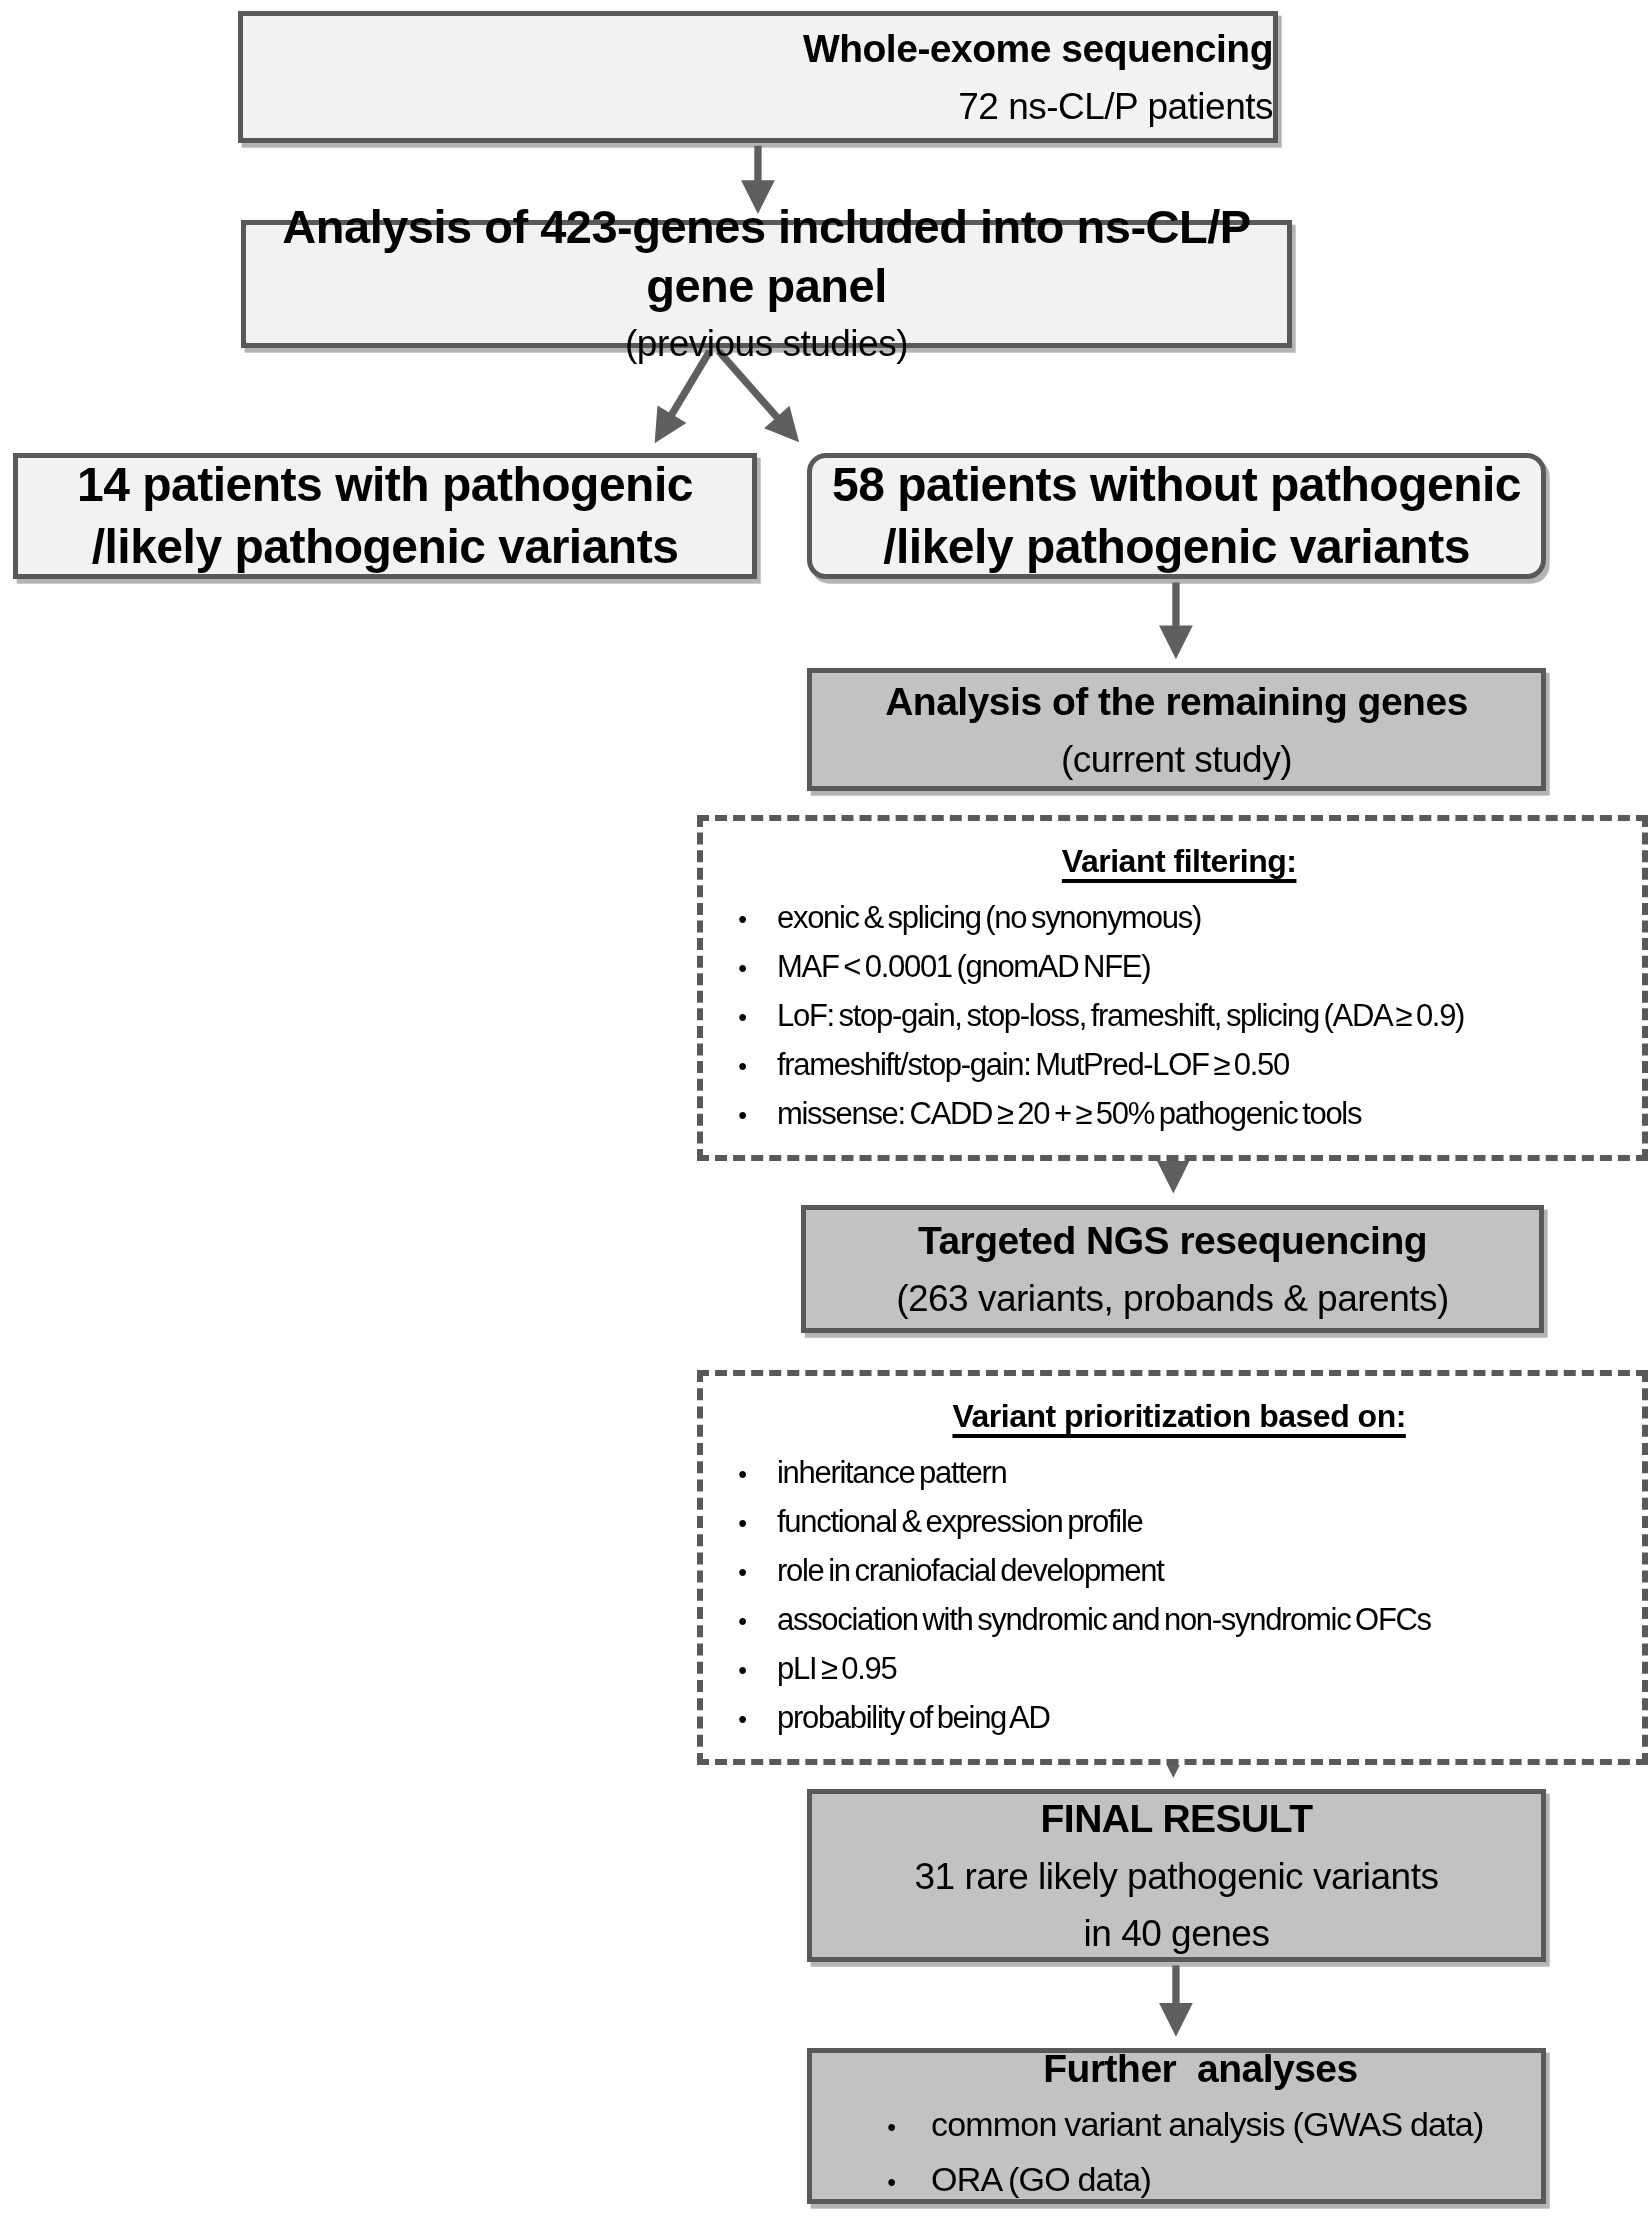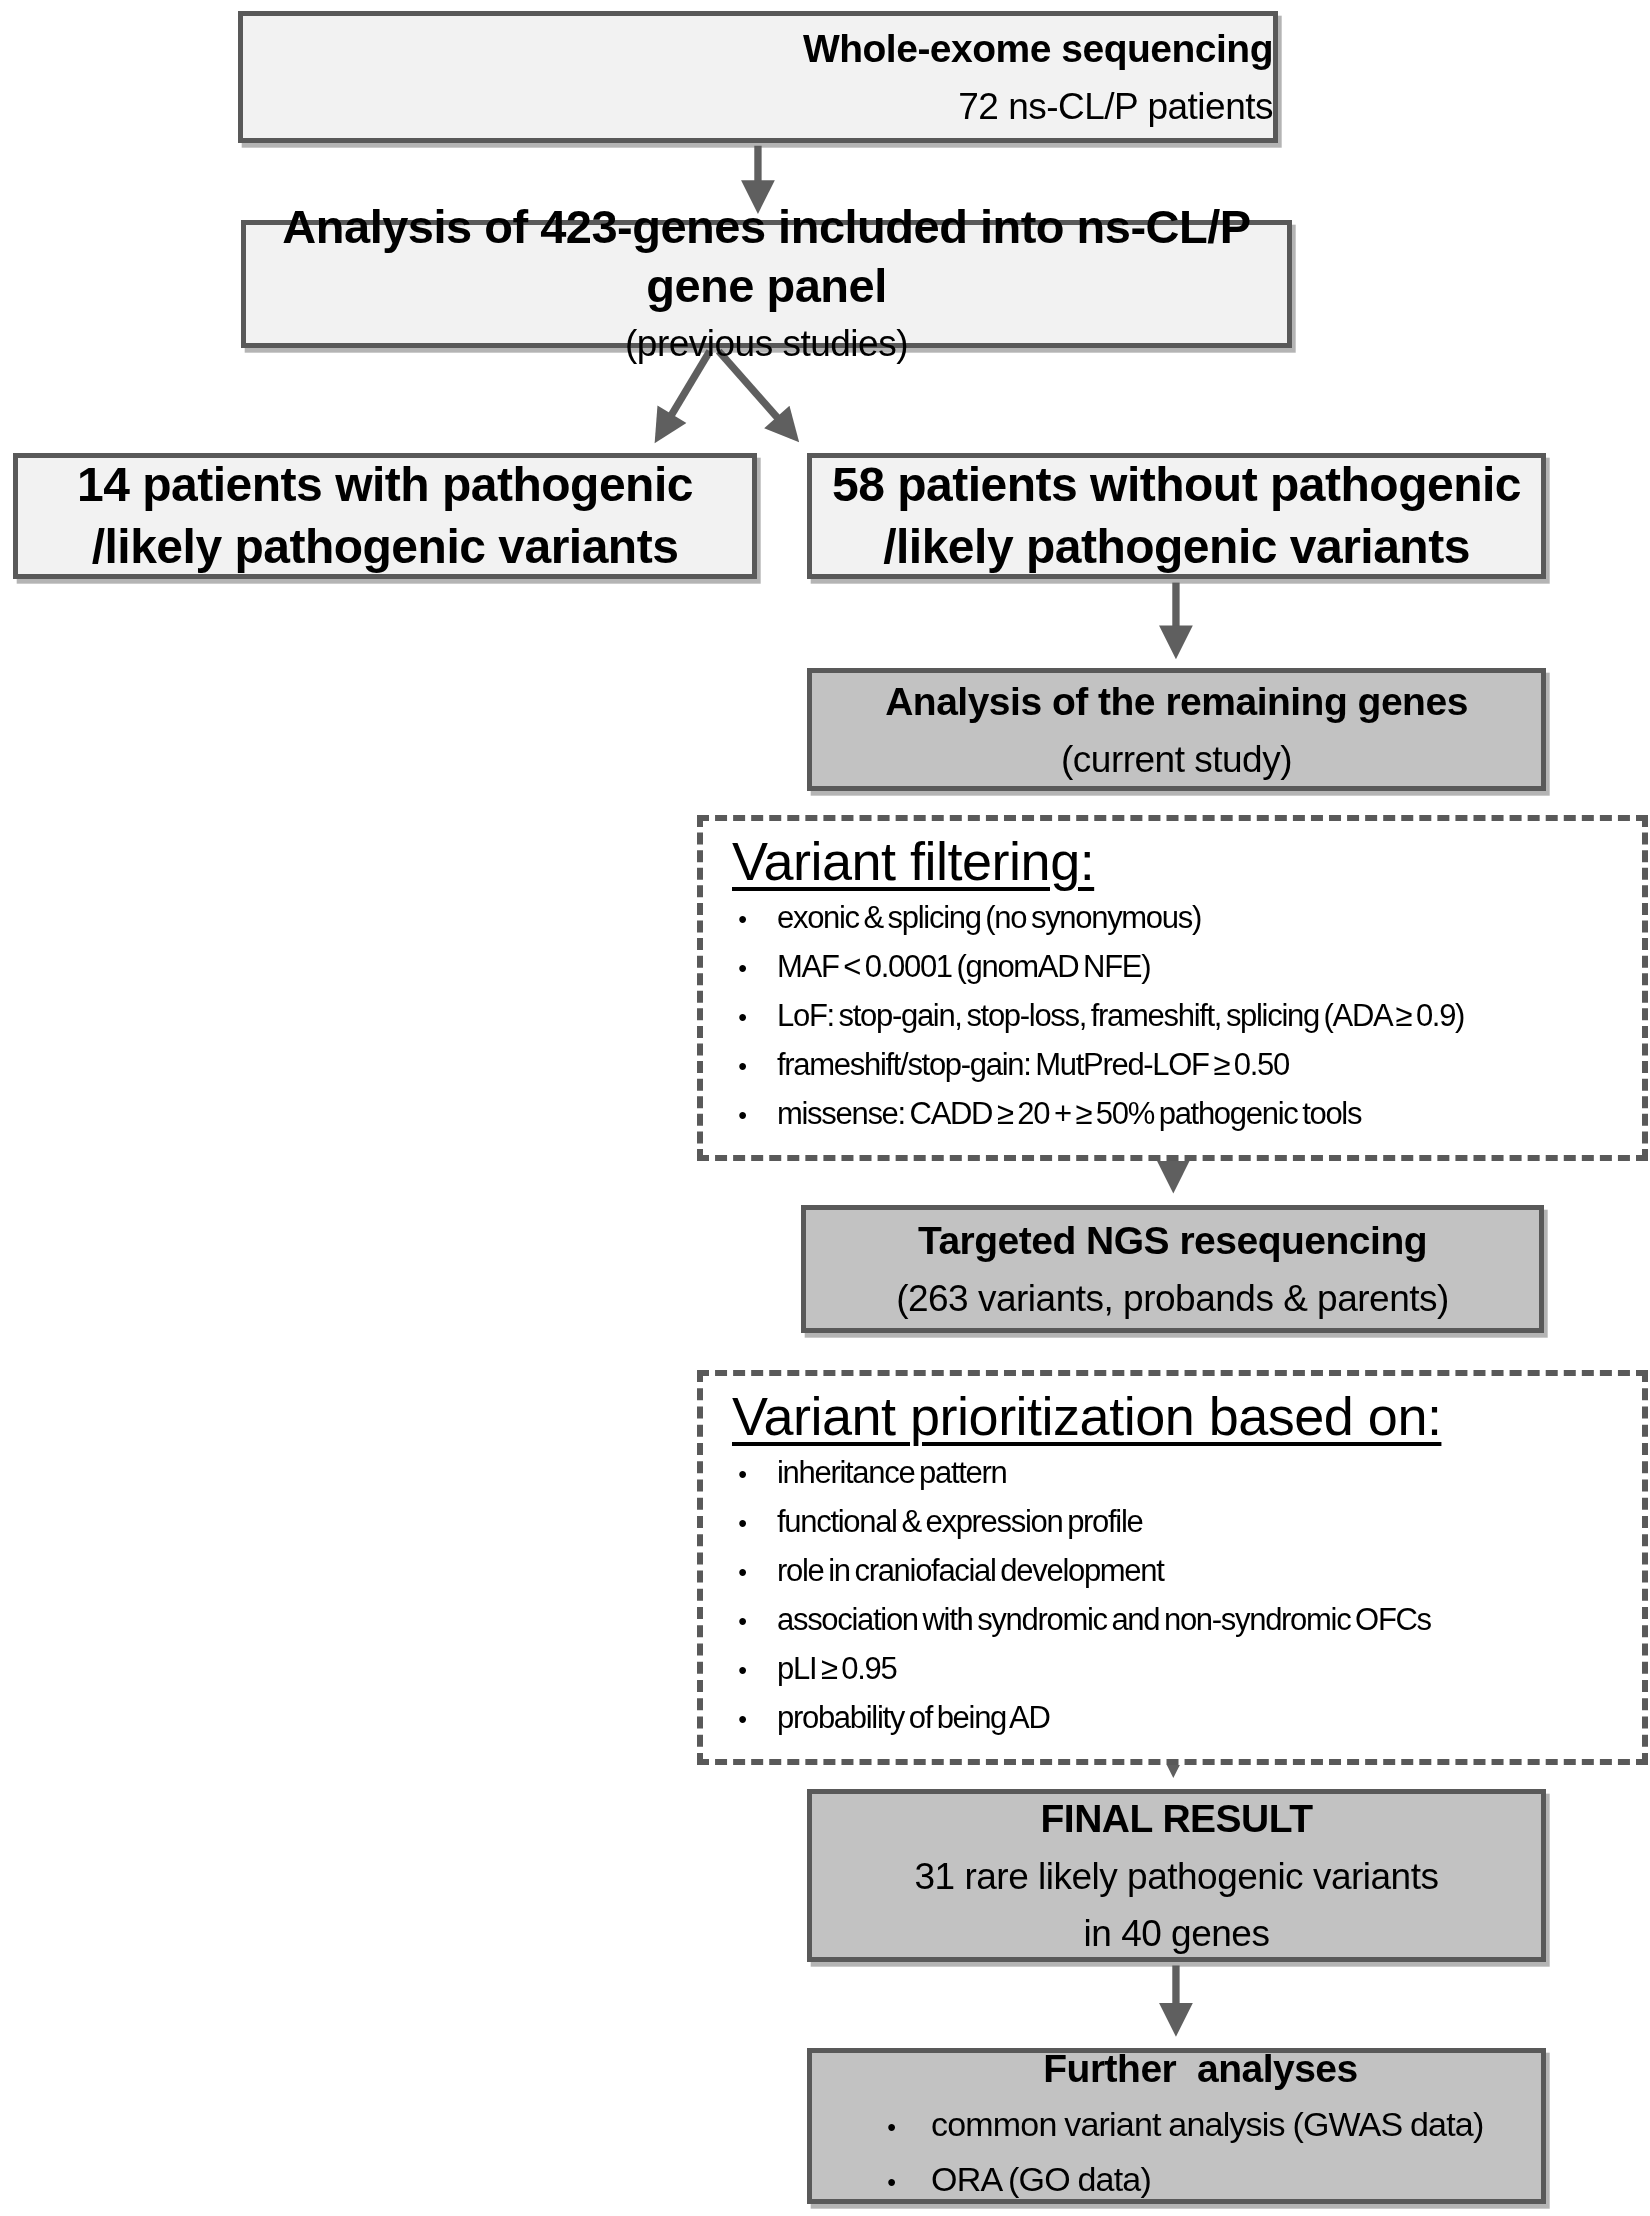--- a/index.html
+++ b/index.html
@@ -39,25 +39,26 @@
   .box .boldline{font-weight:bold;font-size:48px;line-height:62px;}
   .prewrap{white-space:pre-wrap;}
   .dashedbox{
     position:absolute;
     background:var(--page_bg);
     border:6.3px dashed var(--border);
     padding:13.6px 15.7px 15.7px 29px;
     text-align:left;
   }
   .dashedbox .heading{
-    font-weight:normal;font-size:54px;line-height:52px;
+    font-weight:bold;font-size:32px;line-height:52px;
     text-decoration:underline;
     text-decoration-thickness:3.7px;
     text-underline-offset:7.3px;
     margin-bottom:7.3px;
+    text-align:center;
   }
   ul.bullets{list-style:none;}
   ul.bullets li{
     display:flex;align-items:baseline;
     font-size:31px;line-height:48px;
     letter-spacing:-1.3px;word-spacing:-2.6px;
     white-space:nowrap;
   }
   ul.bullets .marker{
     flex:0 0 45px;
@@ -98,21 +99,21 @@
   <div class="box light" style="left:241px;top:220px;width:1051px;height:128px;">
     <div class="title fit">Analysis of 423-genes included into ns-CL/P gene panel</div>
     <div class="subtitle">(previous studies)</div>
   </div>
 
   <div class="box light" style="left:13px;top:453px;width:744px;height:126px;">
     <div class="boldline">14 patients with pathogenic</div>
     <div class="boldline">/likely pathogenic variants</div>
   </div>
 
-  <div class="box light" style="left:807px;top:453px;width:739px;height:126px;">
+  <div class="box light" style="left:807px;top:453px;width:739px;height:126px;border-radius:19px;">
     <div class="boldline">58 patients without pathogenic</div>
     <div class="boldline">/likely pathogenic variants</div>
   </div>
 
   <div class="box dark" style="left:807px;top:668px;width:739px;height:123px;">
     <div class="title">Analysis of the remaining genes</div>
     <div class="subtitle">(current study)</div>
   </div>
 
   <div class="dashedbox" style="left:697px;top:815px;width:951px;">

